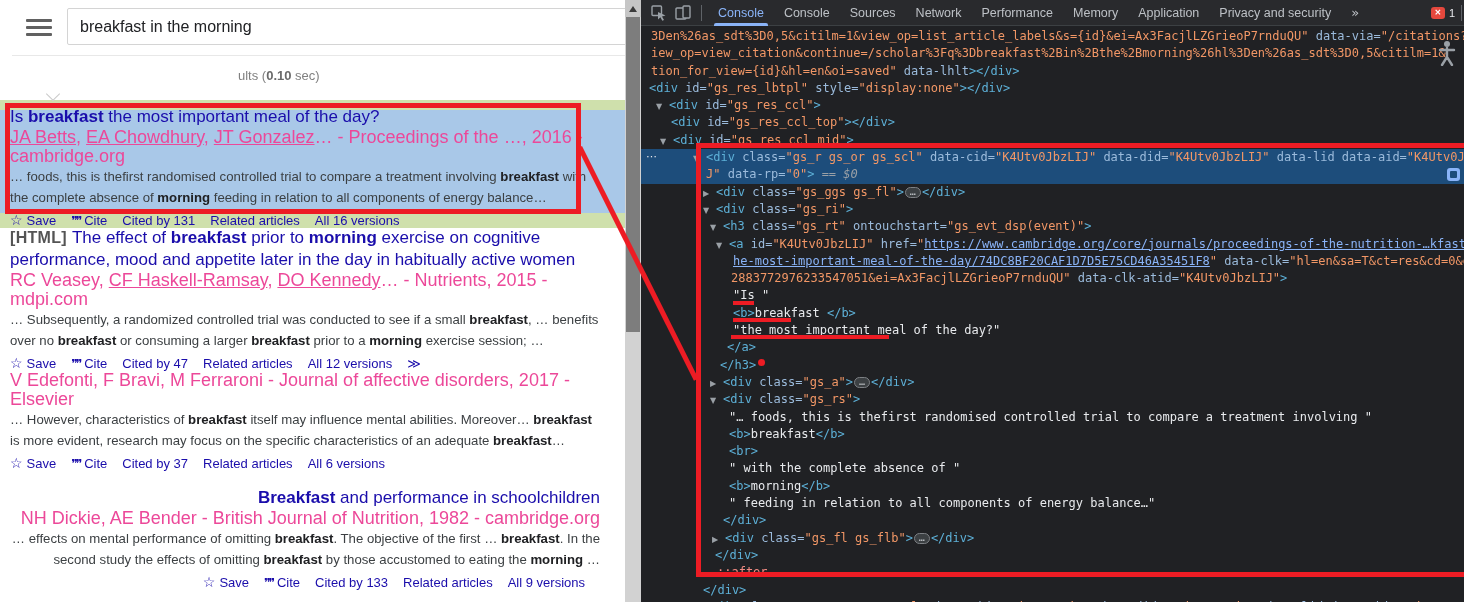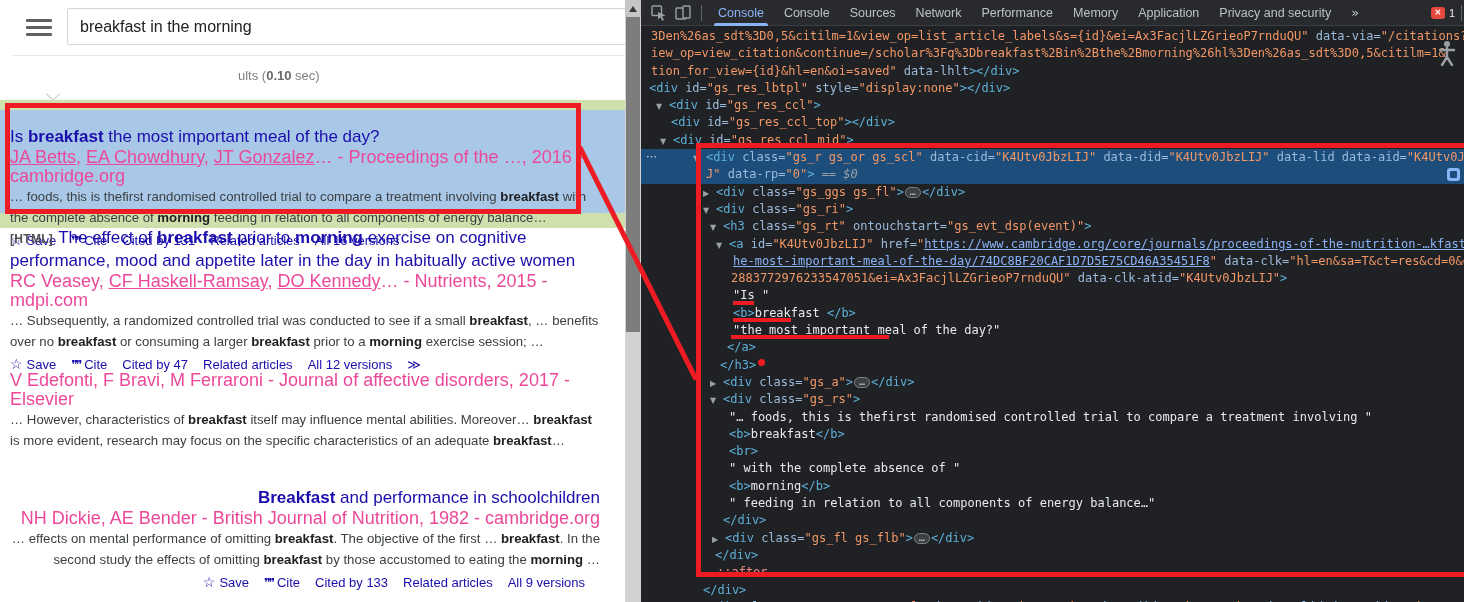--- a/index.html
+++ b/index.html
@@ -19,21 +19,21 @@
   .stat b { color:#6a6a6a; }
 
   
   .hl-green-top { position:absolute; left:0; top:100px; width:625px; height:10px; background:#cfe0ac; }
   .hl-blue     { position:absolute; left:0; top:110px; width:625px; height:103px; background:#a9c8e8; }
   .hl-green-bot{ position:absolute; left:0; top:213px; width:625px; height:15px; background:#cfe0ac; }
 
   
   .result { position:absolute; left:10px; width:590px; }
   .r-title { font-size:17px; line-height:22px; color:#1a0dab; }
-  .r-title .pfx { color:#545454; font-size:12px; font-weight:bold; letter-spacing:.3px; margin-right:5px; }
+  .r-title .pfx { color:#545454; font-size:16px; font-weight:bold; letter-spacing:.3px; margin-right:5px; }
   .r-title b { font-weight:bold; }
   .r-auth { font-size:18px; line-height:19px; color:#ec4899; }
   .r-auth .u { text-decoration:underline; }
   .r-snip { font-size:13.2px; line-height:20.5px; color:#3c4043; margin-top:1px; }
   .r-snip b { color:#202124; }
   .r-act { font-size:13px; line-height:21px; color:#1a0dab; margin-top:2px; white-space:nowrap; }
   .r-act span { margin-right:15px; cursor:pointer; }
   .r-act .icon { font-family:"DejaVu Sans", sans-serif; margin-right:4px; }
   .r-act .star { font-size:14px; }
   .r-act .quote { font-size:12px; letter-spacing:-2px; }
@@ -122,35 +122,36 @@
       <input class="search-box" type="text" value="breakfast in the morning" style="">
     </div>
 
     <div class="stat"><span>ults (</span><b>0.10</b><span> sec)</span></div>
 
     <div class="hl-green-top"></div>
     <div class="hl-blue"></div>
     <div class="hl-green-bot"></div>
 
     <div id="results">
-        <div class="result" style="top: 106px; margin-top: 20px;">
+        <div class="result" style="top: 106px;">
     <div class="r-title"><span>Is </span><b>breakfast</b><span> the most important meal of the day?</span></div>
     <div class="r-auth"><span class="u">JA Betts</span><span>, </span><span class="u">EA Chowdhury</span><span>, </span><span class="u">JT Gonzalez</span><span>… - Proceedings of the …, 2016 - cambridge.org</span></div>
     <div class="r-snip"><span>… foods, this is thefirst randomised controlled trial to compare a treatment involving </span><b>breakfast</b><span> with the complete absence of </span><b>morning</b><span> feeding in relation to all components of energy balance…</span></div>
     <div class="r-act"><span><span class="icon star">☆</span>Save</span><span><span class="icon quote">❞❞</span>Cite</span><span>Cited by 131</span><span>Related articles</span><span>All 16 versions</span></div>
   </div>
         <div class="result" style="top: 227px;">
     <div class="r-title"><span class="pfx">[HTML]</span><span>The effect of </span><b>breakfast</b><span> prior to </span><b>morning</b><span> exercise on cognitive performance, mood and appetite later in the day in habitually active women</span></div>
     <div class="r-auth"><span>RC Veasey, </span><span class="u">CF Haskell-Ramsay</span><span>, </span><span class="u">DO Kennedy</span><span>… - Nutrients, 2015 - mdpi.com</span></div>
     <div class="r-snip"><span>… Subsequently, a randomized controlled trial was conducted to see if a small </span><b>breakfast</b><span>, … benefits over no </span><b>breakfast</b><span> or consuming a larger </span><b>breakfast</b><span> prior to a </span><b>morning</b><span> exercise session; …</span></div>
     <div class="r-act"><span><span class="icon star">☆</span>Save</span><span><span class="icon quote">❞❞</span>Cite</span><span>Cited by 47</span><span>Related articles</span><span>All 12 versions</span><span><span class="more">≫</span></span></div>
   </div>
         <div class="result" style="top: 371px;">
     <div class="r-auth"><span>V Edefonti, F Bravi, M Ferraroni - Journal of affective disorders, 2017 - Elsevier</span></div>
     <div class="r-snip"><span>… However, characteristics of </span><b>breakfast</b><span> itself may influence mental abilities. Moreover… </span><b>breakfast</b><span> is more evident, research may focus on the specific characteristics of an adequate </span><b>breakfast</b><span>…</span></div>
+    <div class="r-act"><span><span class="icon star">☆</span>Save</span><span><span class="icon quote">❞❞</span>Cite</span><span>Cited by 37</span><span>Related articles</span><span>All 6 versions</span></div>
   </div>
         <div class="result" style="top: 487px; text-align: right;">
     <div class="r-title"><b>Breakfast</b><span> and performance in schoolchildren</span></div>
     <div class="r-auth"><span>NH Dickie, AE Bender - British Journal of Nutrition, 1982 - cambridge.org</span></div>
     <div class="r-snip"><span>… effects on mental performance of omitting </span><b>breakfast</b><span>. The objective of the first … </span><b>breakfast</b><span>. In the second study the effects of omitting </span><b>breakfast</b><span> by those accustomed to eating the </span><b>morning</b><span> …</span></div>
     <div class="r-act"><span><span class="icon star">☆</span>Save</span><span><span class="icon quote">❞❞</span>Cite</span><span>Cited by 133</span><span>Related articles</span><span>All 9 versions</span></div>
   </div>
       </div>
 
     <div class="tooltip-notch"></div>

